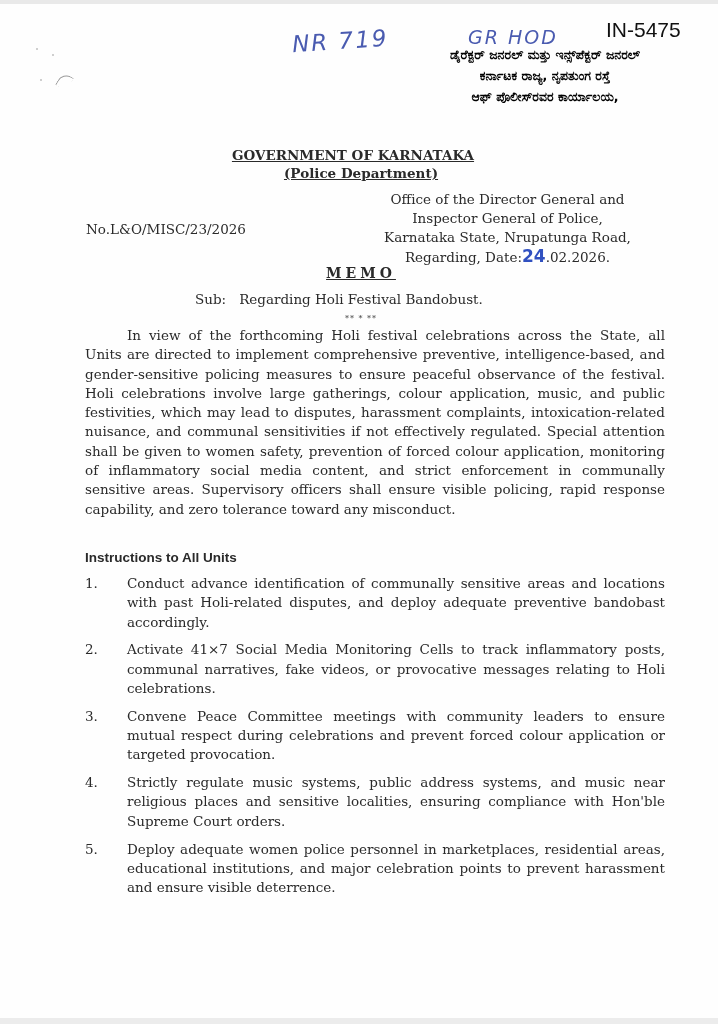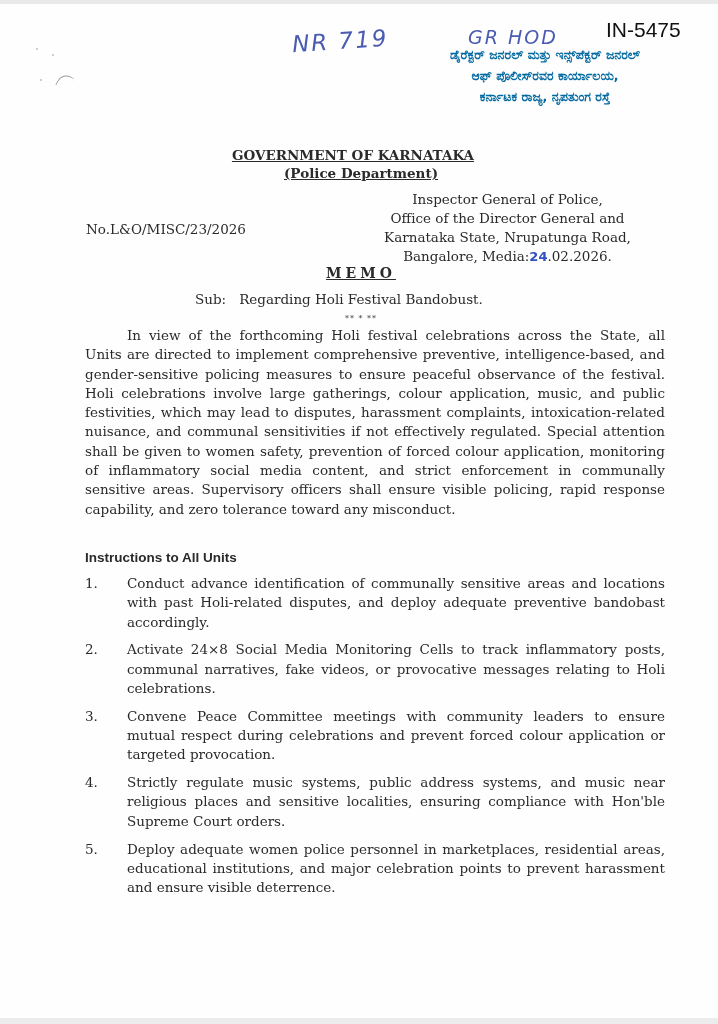--- a/index.html
+++ b/index.html
@@ -33,42 +33,42 @@
       font-style: italic;
     }
     .hw-nr { left: 292px; top: 24px; font-size: 23px; transform: rotate(-4deg); }
     .hw-gr { left: 468px; top: 22px; font-size: 19px; }
     .inward-no {
       position: absolute; left: 606px; top: 14px;
       font-family: "Liberation Sans", sans-serif; font-size: 21px; color: #111;
     }
     .stamp {
       position: absolute; left: 400px; top: 40px; width: 290px;
-      text-align: center; color: #0369a1;
+      text-align: center; color: #000000;
       font-family: "DejaVu Sans", sans-serif; font-weight: bold;
       font-size: 12.5px; line-height: 21px;
     }
     .stamp .l1 { font-size: 12.5px; }
     .stamp .pin { font-family: "DejaVu Serif", serif; }
 
     .gov-title {
       position: absolute; left: 0; width: 706px; top: 143px; text-align: center;
       font-weight: bold; font-size: 13.5px; text-decoration: underline; line-height: 17px;
     }
     .gov-sub {
       position: absolute; left: 0; width: 718px; top: 161px; text-align: center;
       font-weight: bold; font-size: 13.5px; text-decoration: underline; line-height: 17px;
       padding-left: 4px; box-sizing: border-box;
     }
     .ref-no { position: absolute; left: 86px; top: 186px; font-size: 13.5px; margin-top: 31px; }
     .office {
       position: absolute; left: 355px; width: 305px; top: 186px;
       text-align: center; font-size: 13.5px; line-height: 19px;
     }
-    .date-hand { color: #3050c0; font-family: "DejaVu Sans", sans-serif; font-weight: bold; font-size: 13px; }
+    .date-hand { color: #3050c0; font-family: "DejaVu Sans", sans-serif; font-weight: bold; font-size: 17px; }
 
     .memo {
       position: absolute; left: 0; width: 718px; top: 261px; text-align: center;
       font-weight: bold; font-size: 14px; letter-spacing: 4px; text-decoration: underline;
       padding-left: 4px; box-sizing: border-box;
     }
     .subject { position: absolute; left: 195px; top: 287px; font-size: 13.5px; }
     .subject .sub-lbl { margin-right: 13px; }
     .stars {
       position: absolute; left: 0; width: 718px; top: 310px; text-align: center;
@@ -97,55 +97,55 @@
   <span class="speck" style="left:52px;top:50px;"></span>
   <span class="speck" style="left:40px;top:75px;"></span>
   <div class="hole-mark"></div>
 
   <div class="handwrite hw-nr">NR 719</div>
   <div class="handwrite hw-gr">GR HOD</div>
   <div class="inward-no">IN-5475</div>
 
   <div class="stamp">
     <div class="l1">ಡೈರೆಕ್ಟರ್ ಜನರಲ್ ಮತ್ತು ಇನ್ಸ್‌ಪೆಕ್ಟರ್ ಜನರಲ್</div>
+    <div>ಕರ್ನಾಟಕ ರಾಜ್ಯ, ನೃಪತುಂಗ ರಸ್ತೆ</div>
     <div>ಆಫ್ ಪೊಲೀಸ್‌ರವರ ಕಾರ್ಯಾಲಯ,</div>
-    <div>ಕರ್ನಾಟಕ ರಾಜ್ಯ, ನೃಪತುಂಗ ರಸ್ತೆ</div>
   </div>
 
   <div class="gov-title">GOVERNMENT OF KARNATAKA</div>
   <div class="gov-sub">(Police Department)</div>
 
   <div class="ref-no">No.L&amp;O/MISC/23/2026</div>
   <div class="office">
+    <div>Office of the Director General and</div>
     <div>Inspector General of Police,</div>
-    <div>Office of the Director General and</div>
     <div>Karnataka State, Nrupatunga Road,</div>
     <div>
-      <span>Bangalore, Media:</span><span class="date-hand">24</span><span>.02.2026.</span>
+      <span>Regarding, Date:</span><span class="date-hand">24</span><span>.02.2026.</span>
     </div>
   </div>
 
   <div class="memo">MEMO</div>
   <div class="subject">
     <span class="sub-lbl">Sub:</span><span>Regarding Holi Festival Bandobust.</span>
   </div>
   <div class="stars">** * **</div>
 
   <p class="para">In view of the forthcoming Holi festival celebrations across the State, all Units are directed to implement comprehensive preventive, intelligence-based, and gender-sensitive policing measures to ensure peaceful observance of the festival. Holi celebrations involve large gatherings, colour application, music, and public festivities, which may lead to disputes, harassment complaints, intoxication-related nuisance, and communal sensitivities if not effectively regulated. Special attention shall be given to women safety, prevention of forced colour application, monitoring of inflammatory social media content, and strict enforcement in communally sensitive areas. Supervisory officers shall ensure visible policing, rapid response capability, and zero tolerance toward any misconduct.</p>
 
   <div class="section-h">Instructions to All Units</div>
 
   <ul class="list">
     <li>
       <span class="num">1.</span>
       <span class="txt">Conduct advance identification of communally sensitive areas and locations with past Holi-related disputes, and deploy adequate preventive bandobast accordingly.</span>
     </li>
     <li>
       <span class="num">2.</span>
-      <span class="txt">Activate 24×8 Social Media Monitoring Cells to track inflammatory posts, communal narratives, fake videos, or provocative messages relating to Holi celebrations.</span>
+      <span class="txt">Activate 41×7 Social Media Monitoring Cells to track inflammatory posts, communal narratives, fake videos, or provocative messages relating to Holi celebrations.</span>
     </li>
     <li>
       <span class="num">3.</span>
       <span class="txt">Convene Peace Committee meetings with community leaders to ensure mutual respect during celebrations and prevent forced colour application or targeted provocation.</span>
     </li>
     <li>
       <span class="num">4.</span>
       <span class="txt">Strictly regulate music systems, public address systems, and music near religious places and sensitive localities, ensuring compliance with Hon'ble Supreme Court orders.</span>
     </li>
     <li>

